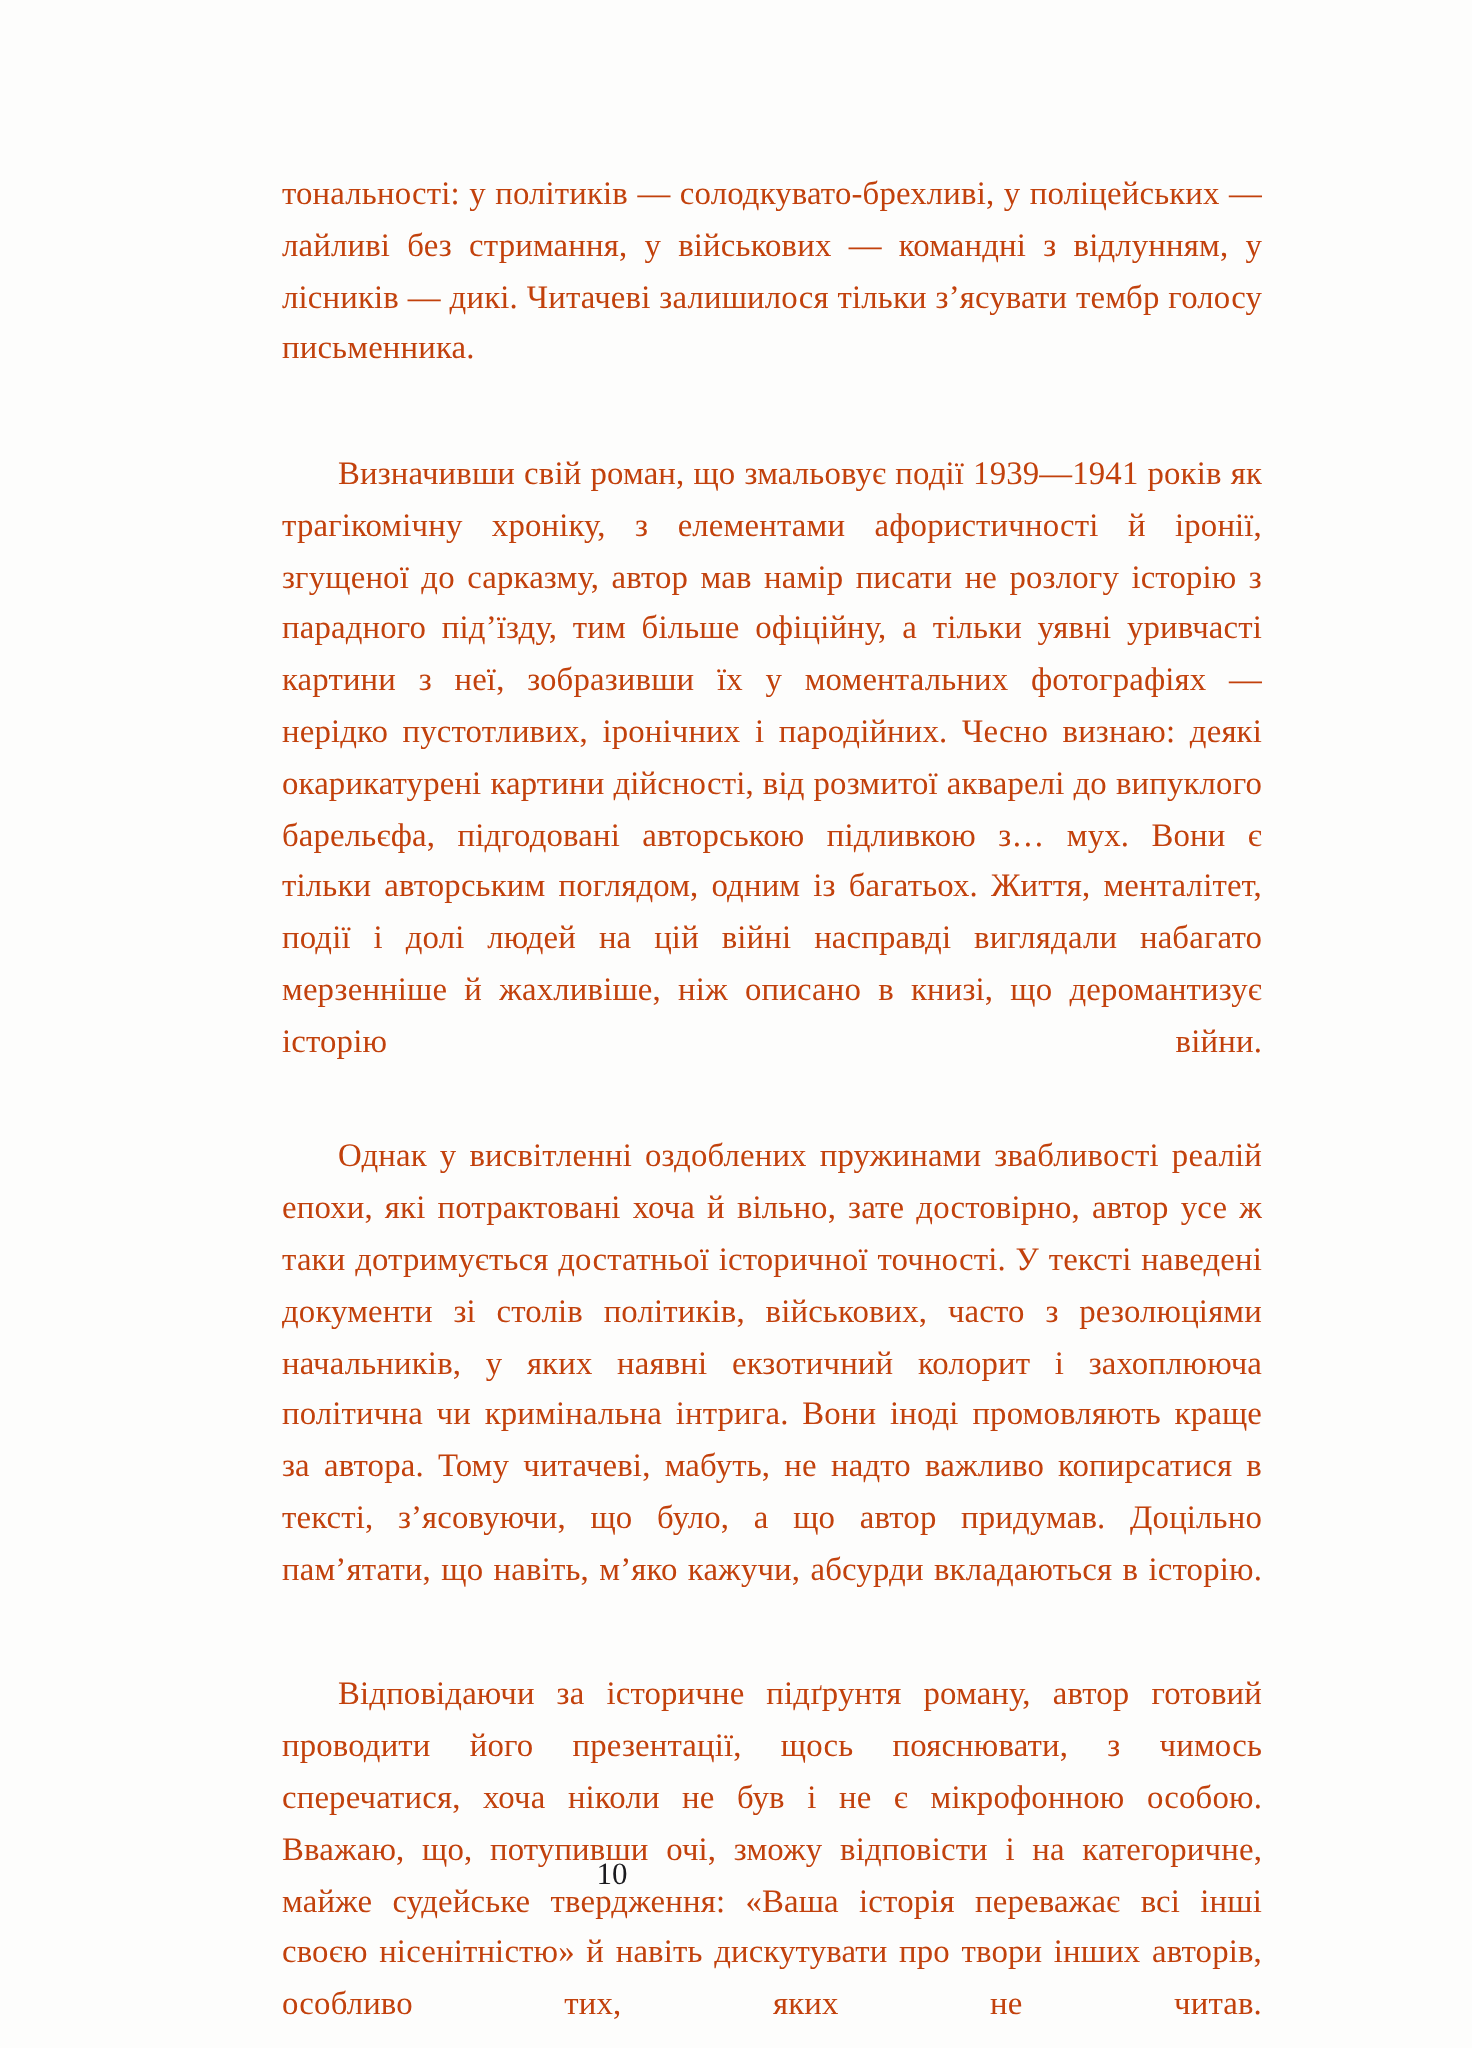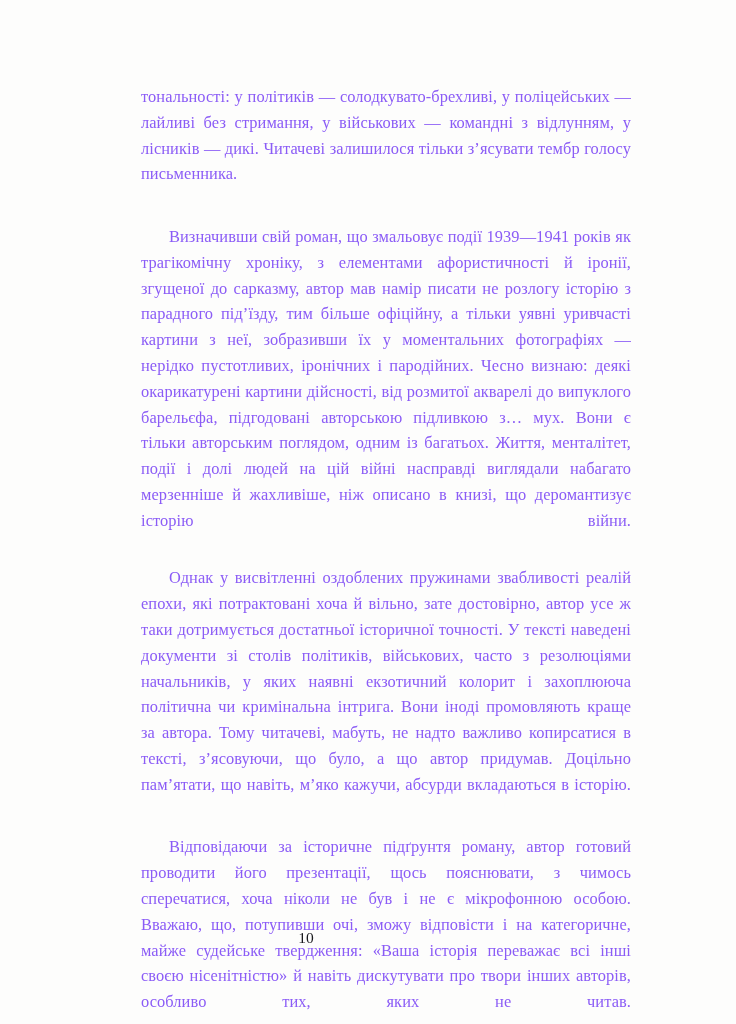--- a/index.html
+++ b/index.html
@@ -33,21 +33,21 @@
   }
 
   .para {
     margin: 0;
     padding: 0;
     font-size: 16.4px;
     line-height: 25.8px;
     text-align: justify;
     text-justify: inter-word;
     text-indent: 28px;
-    color: #8b5cf6;
+    color: #c2410c;
     letter-spacing: 0.08px;
     word-spacing: 0.2px;
     hyphens: manual;
   }
 
   .para.no-indent {
     text-indent: 0;
   }
 
   .para + .para {

